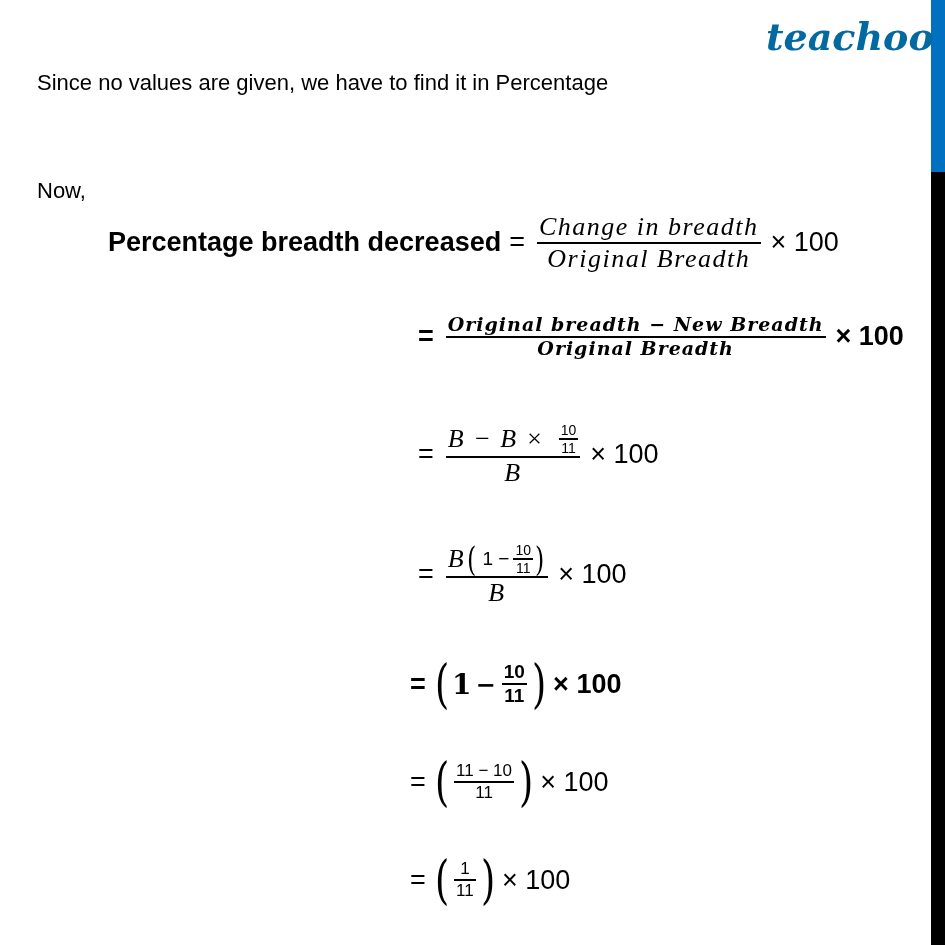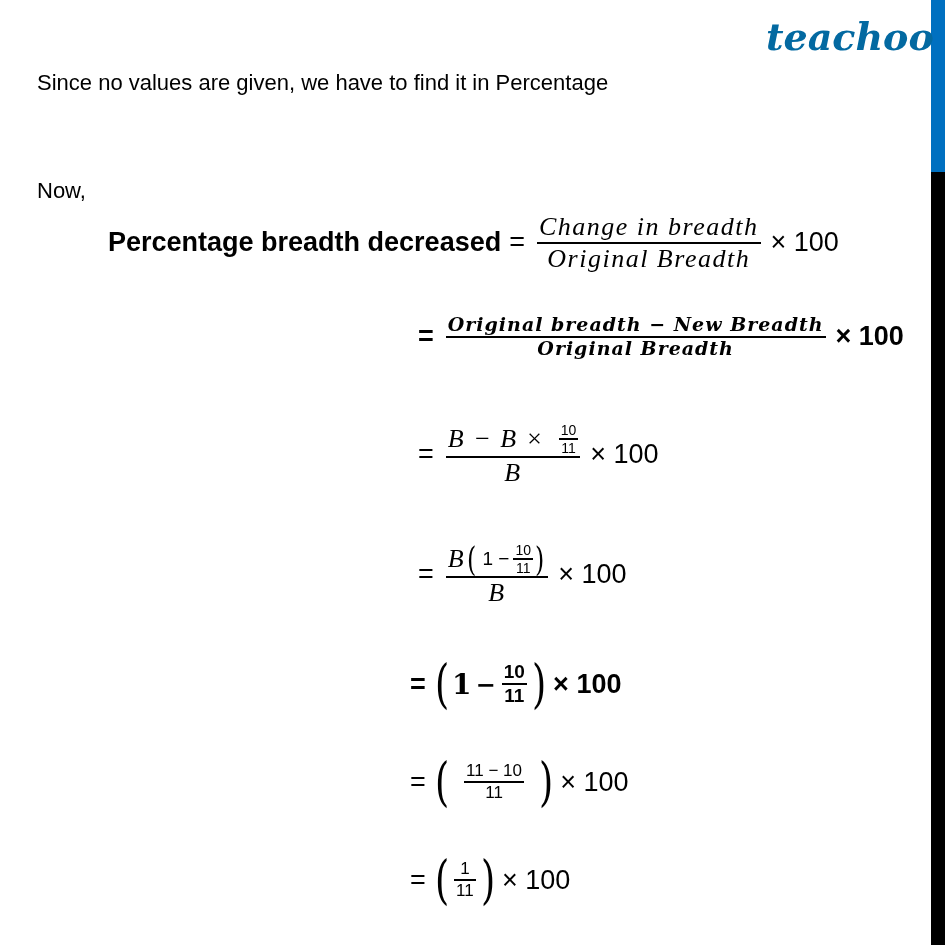--- a/index.html
+++ b/index.html
@@ -103,21 +103,21 @@
     <span class="bar"></span>
     <span class="den m bold">11</span>
   </span>
   <span class="paren">)</span>
   <span class="times bold">× 100</span>
 </div>
 
 <div class="row" style="left:410px; top:756px;">
   <span class="eq">=</span>
   <span class="paren">(</span>
-  <span class="frac" style="margin:0 12px;">
+  <span class="frac" style="margin:0 2px;">
     <span class="num m" style="font-size:17px;">11 − 10</span>
     <span class="bar"></span>
     <span class="den m" style="font-size:17px;">11</span>
   </span>
   <span class="paren">)</span>
   <span class="times">× 100</span>
 </div>
 
 <div class="row" style="left:410px; top:854px;">
   <span class="eq">=</span>

